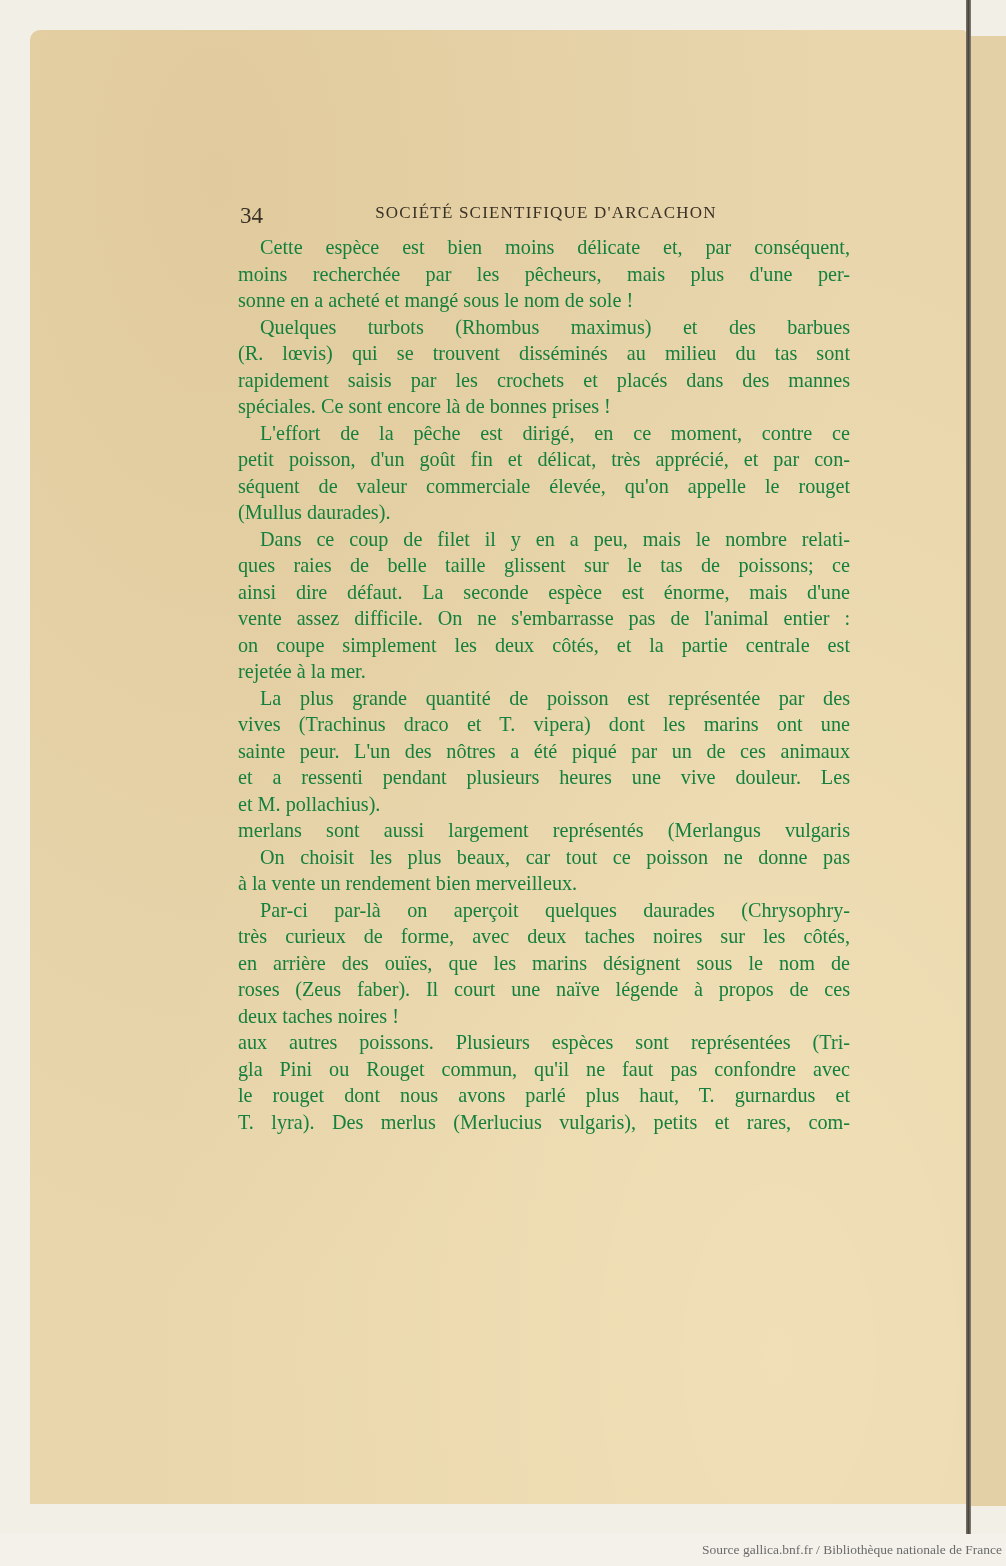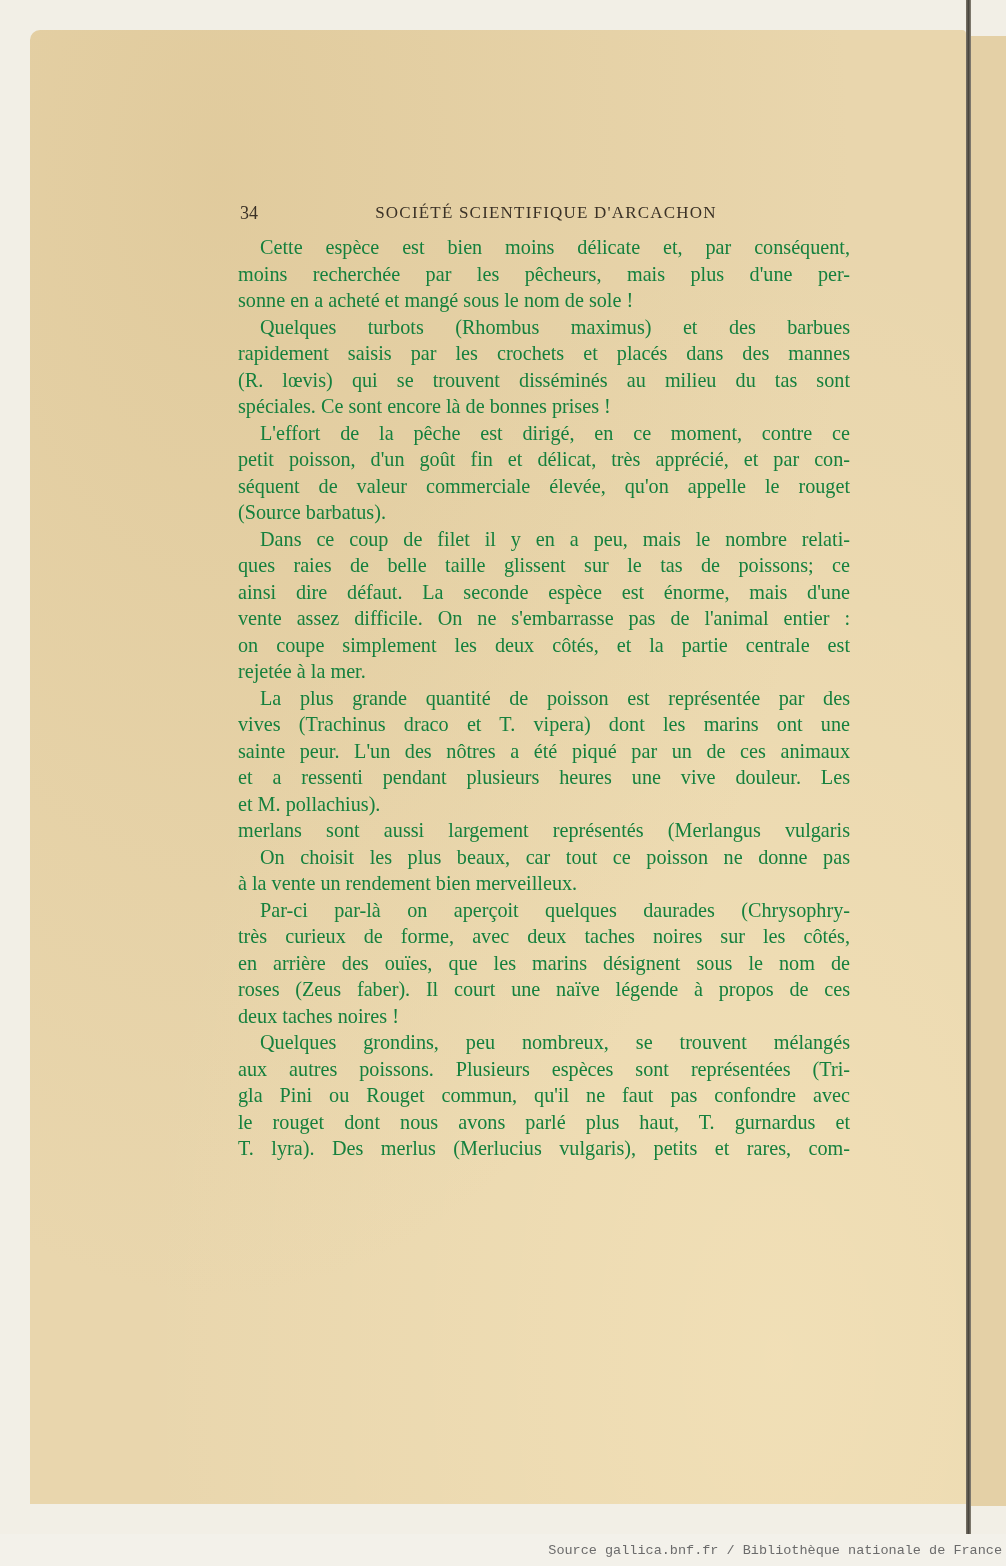--- a/index.html
+++ b/index.html
@@ -24,78 +24,77 @@
     background:linear-gradient(to right,#7a7468,#4a463e,#8a8478);
   }
   .next-page {
     position:absolute; left:971px; top:36px; width:35px; height:1470px;
     background:#e4d0a6;
   }
   .header {
     position:absolute; left:240px; top:203px; width:612px; height:24px;
     font-size:16px; color:#3a3126; letter-spacing:1px;
   }
-  .header .num { position:absolute; left:0; top:0; font-size:18px; letter-spacing:0; }
+  .header .num { position:absolute; left:0; top:0; font-size:23px; letter-spacing:0; }
   .header .title { position:absolute; left:0; right:0; text-align:center; font-size:17px; letter-spacing:1.2px; }
   .body {
     position:absolute; left:238px; top:234px; width:612px;
     font-size:20.2px; line-height:26.5px; color:#15803d;
   }
   .body .line { display:block; white-space:nowrap; text-align:justify; text-align-last:justify; height:26.5px; }
   .body .line.last { text-align-last:left; }
   .body .line.indent { padding-left:22px; }
   .footer {
     position:absolute; right:4px; bottom:8px;
-    font-family:Liberation Mono, monospace; font-size:13.5px; color:#6b6b6b;
+    font-family:Liberation Serif, serif; font-size:13.5px; color:#6b6b6b;
   }
 </style>
 </head>
 <body>
 
 <div class="scan"></div>
 <div class="page"></div>
 <div class="spine"></div>
 <div class="next-page"></div>
 
 <div class="header">
   <span class="num">34</span>
   <span class="title">SOCIÉTÉ SCIENTIFIQUE D'ARCACHON</span>
 </div>
 
 <div class="body" id="body">
     <span class="line indent">Cette espèce est bien moins délicate et, par conséquent,</span>
     <span class="line">moins recherchée par les pêcheurs, mais plus d'une per-</span>
     <span class="line last">sonne en a acheté et mangé sous le nom de sole !</span>
     <span class="line indent">Quelques turbots (Rhombus maximus) et des barbues</span>
+    <span class="line">(R. lœvis) qui se trouvent disséminés au milieu du tas sont</span>
     <span class="line">rapidement saisis par les crochets et placés dans des mannes</span>
-    <span class="line">(R. lœvis) qui se trouvent disséminés au milieu du tas sont</span>
     <span class="line last">spéciales. Ce sont encore là de bonnes prises !</span>
     <span class="line indent">L'effort de la pêche est dirigé, en ce moment, contre ce</span>
     <span class="line">petit poisson, d'un goût fin et délicat, très apprécié, et par con-</span>
     <span class="line">séquent de valeur commerciale élevée, qu'on appelle le rouget</span>
-    <span class="line last">(Source barbatus).</span>
+    <span class="line last">(Mullus daurades).</span>
     <span class="line indent">Dans ce coup de filet il y en a peu, mais le nombre relati-</span>
     <span class="line">ques raies de belle taille glissent sur le tas de poissons; ce</span>
     <span class="line">ainsi dire défaut. La seconde espèce est énorme, mais d'une</span>
     <span class="line">vente assez difficile. On ne s'embarrasse pas de l'animal entier :</span>
     <span class="line">on coupe simplement les deux côtés, et la partie centrale est</span>
     <span class="line last">rejetée à la mer.</span>
     <span class="line indent">La plus grande quantité de poisson est représentée par des</span>
     <span class="line">vives (Trachinus draco et T. vipera) dont les marins ont une</span>
     <span class="line">sainte peur. L'un des nôtres a été piqué par un de ces animaux</span>
     <span class="line">et a ressenti pendant plusieurs heures une vive douleur. Les</span>
     <span class="line last">et M. pollachius).</span>
     <span class="line">merlans sont aussi largement représentés (Merlangus vulgaris</span>
     <span class="line indent">On choisit les plus beaux, car tout ce poisson ne donne pas</span>
     <span class="line last">à la vente un rendement bien merveilleux.</span>
     <span class="line indent">Par-ci par-là on aperçoit quelques daurades (Chrysophry-</span>
     <span class="line">très curieux de forme, avec deux taches noires sur les côtés,</span>
     <span class="line">en arrière des ouïes, que les marins désignent sous le nom de</span>
     <span class="line">roses (Zeus faber). Il court une naïve légende à propos de ces</span>
     <span class="line last">deux taches noires !</span>
-    <span class="line indent">Quelques grondins, peu nombreux, se trouvent mélangés</span>
     <span class="line">aux autres poissons. Plusieurs espèces sont représentées (Tri-</span>
     <span class="line">gla Pini ou Rouget commun, qu'il ne faut pas confondre avec</span>
     <span class="line">le rouget dont nous avons parlé plus haut, T. gurnardus et</span>
     <span class="line">T. lyra). Des merlus (Merlucius vulgaris), petits et rares, com-</span>
   </div>
 
 <div class="footer">Source gallica.bnf.fr / Bibliothèque nationale de France</div>
 
 </body></html>

